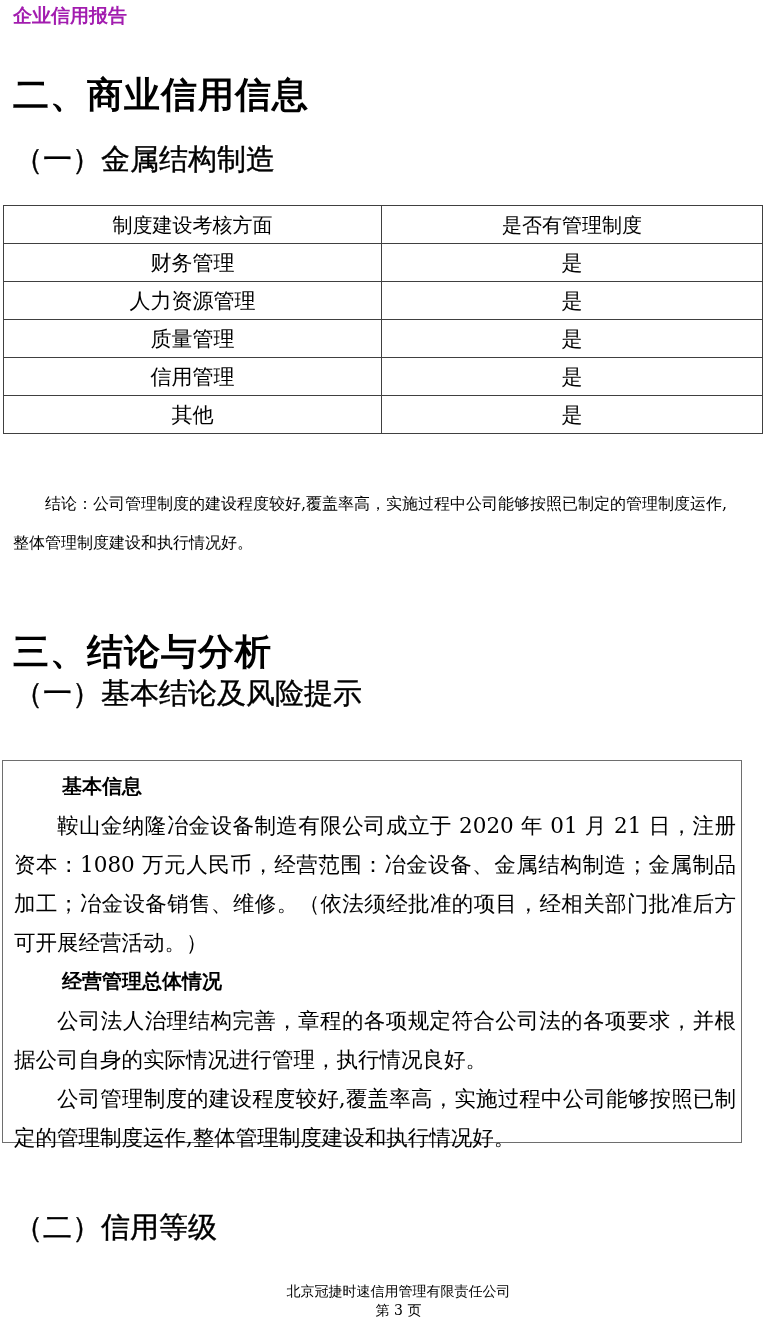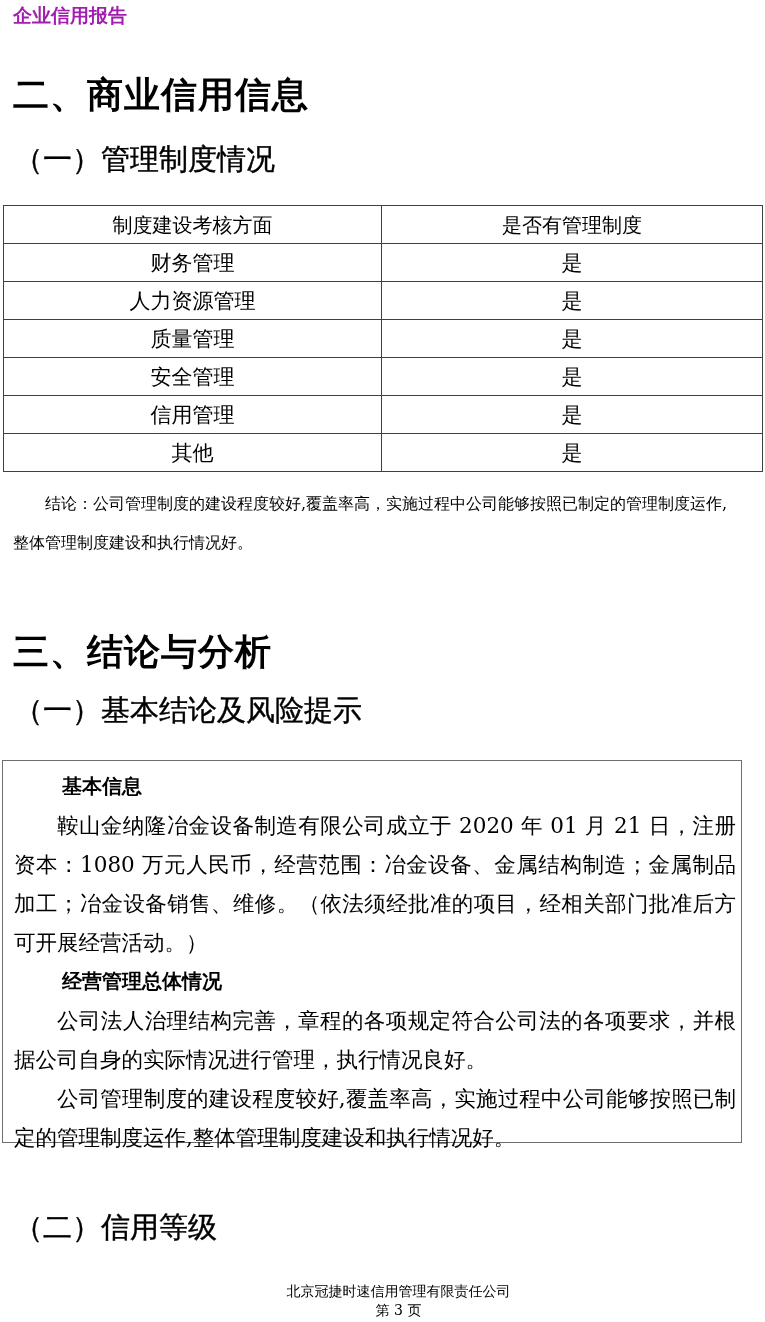--- a/index.html
+++ b/index.html
@@ -117,21 +117,21 @@
       line-height: 18px;
     }
   </style>
 </head>
 <body>
 
 <div class="running-header">企业信用报告</div>
 
 <div class="h1" style="top:75px;">二、商业信用信息</div>
 
-<div class="h2" style="top:142px;">（一）管理制度情况</div>
+<div class="h2" style="top:142px;">（一）金属结构制造</div>
 
 <table class="mgmt-table">
   <colgroup>
       <col class="c1">
       <col class="c2">
     </colgroup>
   <thead>
     <tr>
       <th>制度建设考核方面</th>
       <th>是否有管理制度</th>
@@ -144,39 +144,35 @@
     </tr>
     <tr>
       <td>人力资源管理</td>
       <td>是</td>
     </tr>
     <tr>
       <td>质量管理</td>
       <td>是</td>
     </tr>
     <tr>
-      <td>安全管理</td>
-      <td>是</td>
-    </tr>
-    <tr>
       <td>信用管理</td>
       <td>是</td>
     </tr>
     <tr>
       <td>其他</td>
       <td>是</td>
     </tr>
   </tbody>
 </table>
 
 <p class="para" style="top:484px; width:725px;">结论：公司管理制度的建设程度较好,覆盖率高，实施过程中公司能够按照已制定的管理制度运作,整体管理制度建设和执行情况好。</p>
 
 <div class="h1" style="top:632px;">三、结论与分析</div>
 
-<div class="h2" style="top:693px;">（一）基本结论及风险提示</div>
+<div class="h2" style="top:676px;">（一）基本结论及风险提示</div>
 
 <div class="summary-box">
   <div class="box-inner">
     <p class="box-heading">基本信息</p>
     <p class="box-para">鞍山金纳隆冶金设备制造有限公司成立于 2020 年 01 月 21 日，注册资本：1080 万元人民币，经营范围：冶金设备、金属结构制造；金属制品加工；冶金设备销售、维修。（依法须经批准的项目，经相关部门批准后方可开展经营活动。）</p>
     <p class="box-heading">经营管理总体情况</p>
     <p class="box-para">公司法人治理结构完善，章程的各项规定符合公司法的各项要求，并根据公司自身的实际情况进行管理，执行情况良好。</p>
     <p class="box-para">公司管理制度的建设程度较好,覆盖率高，实施过程中公司能够按照已制定的管理制度运作,整体管理制度建设和执行情况好。</p>
   </div>
 </div>

